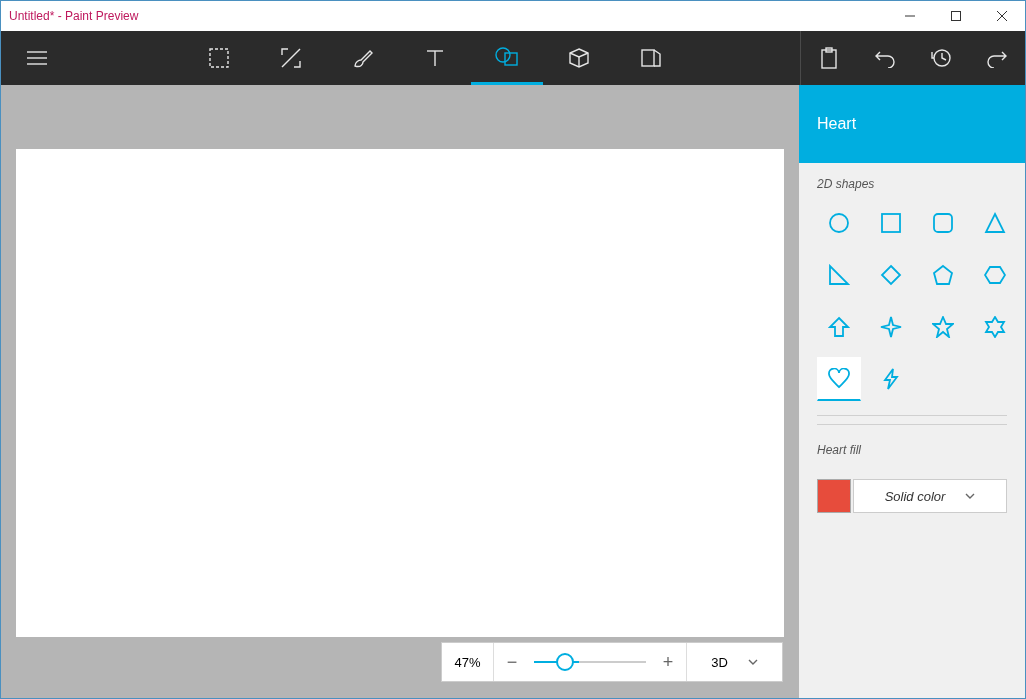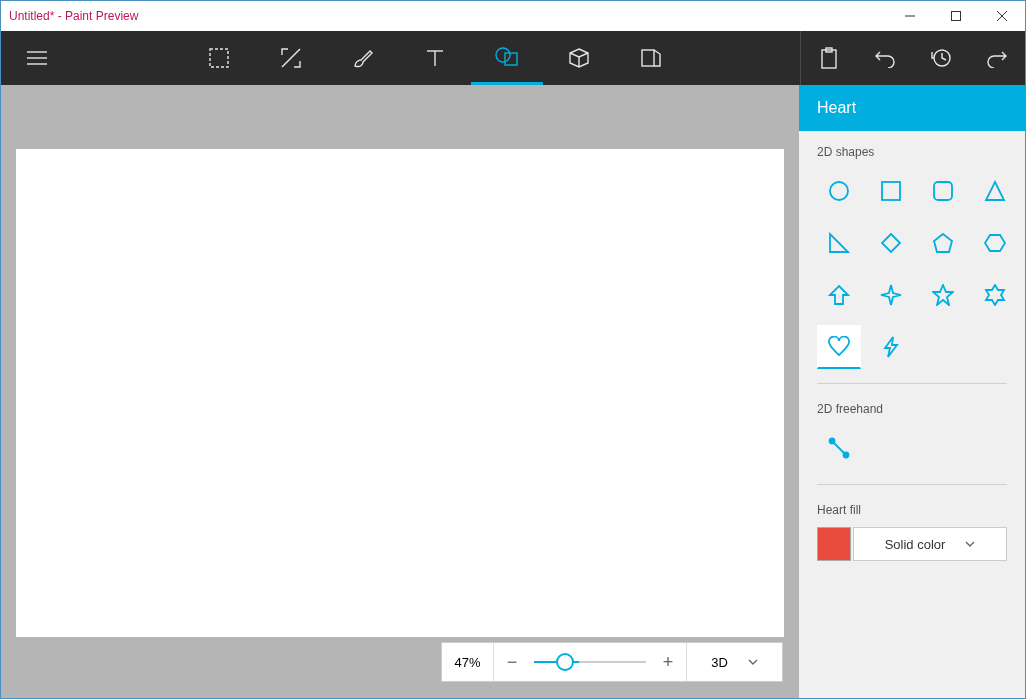--- a/index.html
+++ b/index.html
@@ -29,30 +29,30 @@
 .zoom-pct { width: 52px; display:flex; align-items:center; justify-content:center; border-right:1px solid #ddd; font-size:13px; }
 .zoom-step { width: 36px; display:flex; align-items:center; justify-content:center; cursor:pointer; color:#666; font-size:18px; }
 .zoom-slider { width: 120px; display:flex; align-items:center; padding:0 4px; }
 .zoom-slider .track { height:2px; background:#00aee0; flex:1; position:relative; }
 .zoom-slider .track::after { content:""; position:absolute; left:40%; right:0; top:0; height:2px; background:#ccc; }
 .zoom-slider .thumb { width:18px; height:18px; border-radius:50%; background:#fff; border:2px solid #00aee0; position:absolute; left:20%; top:-8px; }
 .view3d { width: 96px; border-left:1px solid #ddd; display:flex; align-items:center; justify-content:center; gap:20px; cursor:pointer; }
 .chev { width:10px; height:10px; }
 
 .sidepanel { width: 226px; background: #f0f0f0; display:flex; flex-direction:column; overflow-y:auto; }
-.panel-header { background: #00aee0; color:#fff; padding: 14px 18px; font-size: 16px; }
-.panel-section { padding: 14px 18px 10px; }
+.panel-header { background: #00aee0; color:#fff; padding: 30px 18px; font-size: 16px; }
+.panel-section { padding: 14px 18px 10px; font-style: italic; }
 .section-title { font-size: 12px; color: #555; margin-bottom: 10px; }
 .shape-grid { display: grid; grid-template-columns: repeat(4, 1fr); gap: 8px 8px; }
 .shape-btn { width: 44px; height: 44px; display:flex; align-items:center; justify-content:center; cursor:pointer; border:1px solid transparent; }
 .shape-btn.selected { background:#fff; border-bottom:2px solid #00aee0; }
 .shape-btn svg { stroke:#00aee0; fill:none; stroke-width:1.8; }
 hr.sep { border:none; border-top:1px solid #d0d0d0; margin: 4px 18px; }
 
-.fill-row { display:flex; gap:2px; align-items:center; margin-top:10px; }
+.fill-row { display:flex; gap:2px; align-items:center; margin-top:22px; }
 .swatch { width:34px; height:34px; border:1px solid #aaa; }
 .dropdown { flex:1; height:34px; border:1px solid #ccc; background:#fff; display:flex; align-items:center; justify-content:center; gap:20px; padding:0 10px; cursor:pointer; font-size:13px; color:#333; }
 </style>
 </head>
 <body>
 
 <div class="titlebar">
   <span class="title">Untitled* - Paint Preview</span>
   <div class="win-controls">
     <div class="win-btn">
@@ -252,32 +252,20 @@
         <div class="shape-btn">
             <svg width="22" height="22">
               <polygon points="13,1 5,12 10,12 8,21 17,9 12,9"></polygon>
             </svg>
           </div>
       </div>
     </div>
 
     <hr class="sep">
 
-    <div class="panel-section">
-      <div class="section-title">2D freehand</div>
-      <div class="shape-grid">
-        <div class="shape-btn">
-            <svg width="22" height="22">
-              <circle cx="4" cy="4" r="2.5" fill="#00aee0"></circle>
-              <circle cx="18" cy="18" r="2.5" fill="#00aee0"></circle>
-              <line x1="6" y1="6" x2="16" y2="16"></line>
-            </svg>
-          </div>
-      </div>
-    </div>
 
     <hr class="sep">
 
     <div class="panel-section">
       <div class="section-title">Heart fill</div>
       <div class="fill-row">
         <div class="swatch" style="background:#e74c3c"></div>
         <div class="dropdown">
           <span>Solid color</span>
           <svg class="chev" viewBox="0 0 10 10">

